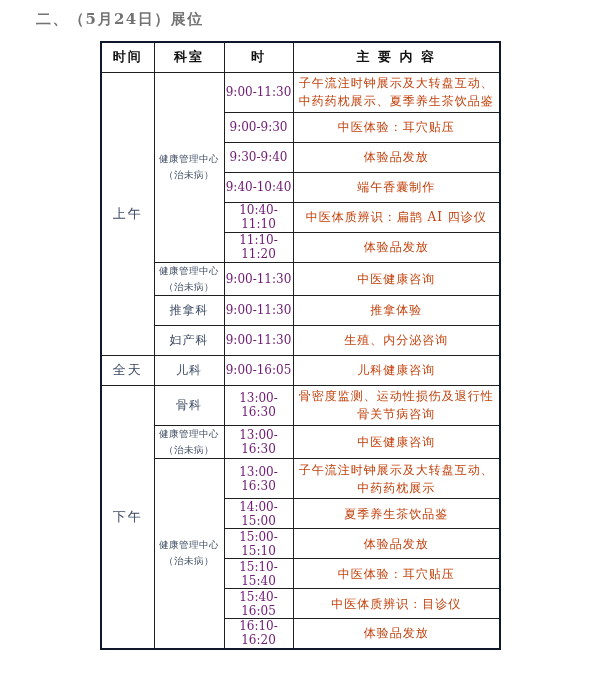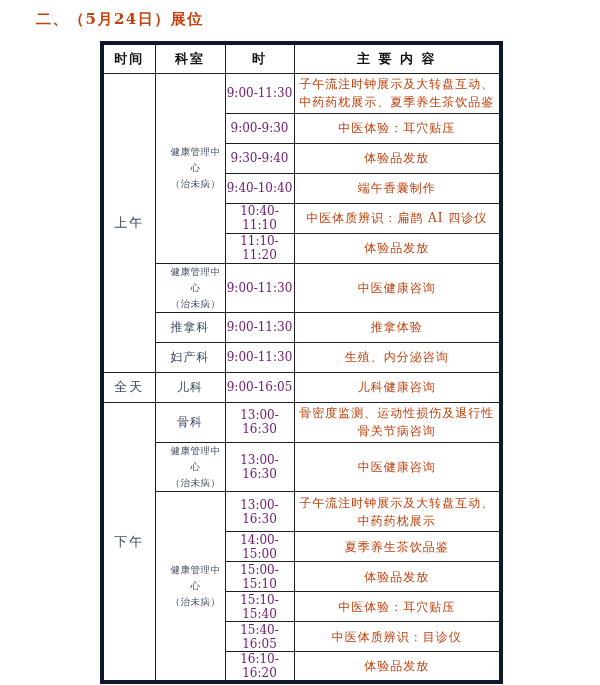--- a/index.html
+++ b/index.html
@@ -3,47 +3,47 @@
 <meta charset="utf-8">
 <style>
   html,body { margin:0; padding:0; }
   body {
     width:600px; height:685px; background:#ffffff;
     font-family:"DejaVu Serif","Liberation Serif",serif;
     overflow:hidden;
   }
   .heading {
     margin:10px 0 0 36px;
-    font-size:15px; font-weight:bold; color:#c2410c;
+    font-size:15px; font-weight:bold; color:#737373;
     letter-spacing:1.5px;
   }
   .location {
     margin:14px 0 0 35px;
     font-size:13px; color:#1a1a1a; letter-spacing:0.5px;
   }
   table.schedule {
     border-collapse:collapse; table-layout:fixed;
     margin:12px 0 0 100px; width:399px;
-    border:4px solid #0f172a;
+    border:2px solid #0f172a;
   }
   .schedule th, .schedule td {
     border:1px solid #1f1f1f;
     text-align:center; vertical-align:middle; padding:0;
   }
   .schedule thead tr { height:30px; }
   .schedule tbody tr { height:30px; }
   .schedule tbody tr.tall { height:40px; }
   .schedule th {
     font-size:13px; font-weight:bold; color:#111; letter-spacing:2px;
   }
   .period  { font-size:13px; color:#3c4a63; letter-spacing:2px; }
   .dept    { font-size:12px; color:#3c4a63; letter-spacing:1px; }
   .dept-small span {
     display:block; font-size:9.5px; line-height:1.7;
-    color:#3c4a63; letter-spacing:0.5px;padding-left:11px;
+    color:#3c4a63; letter-spacing:0.5px;
   }
   .time    { font-size:12px; color:#701a75; }
   .content {
     font-size:12px; color:#c2410c; letter-spacing:1px;
     line-height:1.5; padding:2px 5px;
   }
 </style>
 </head>
 <body>
 

